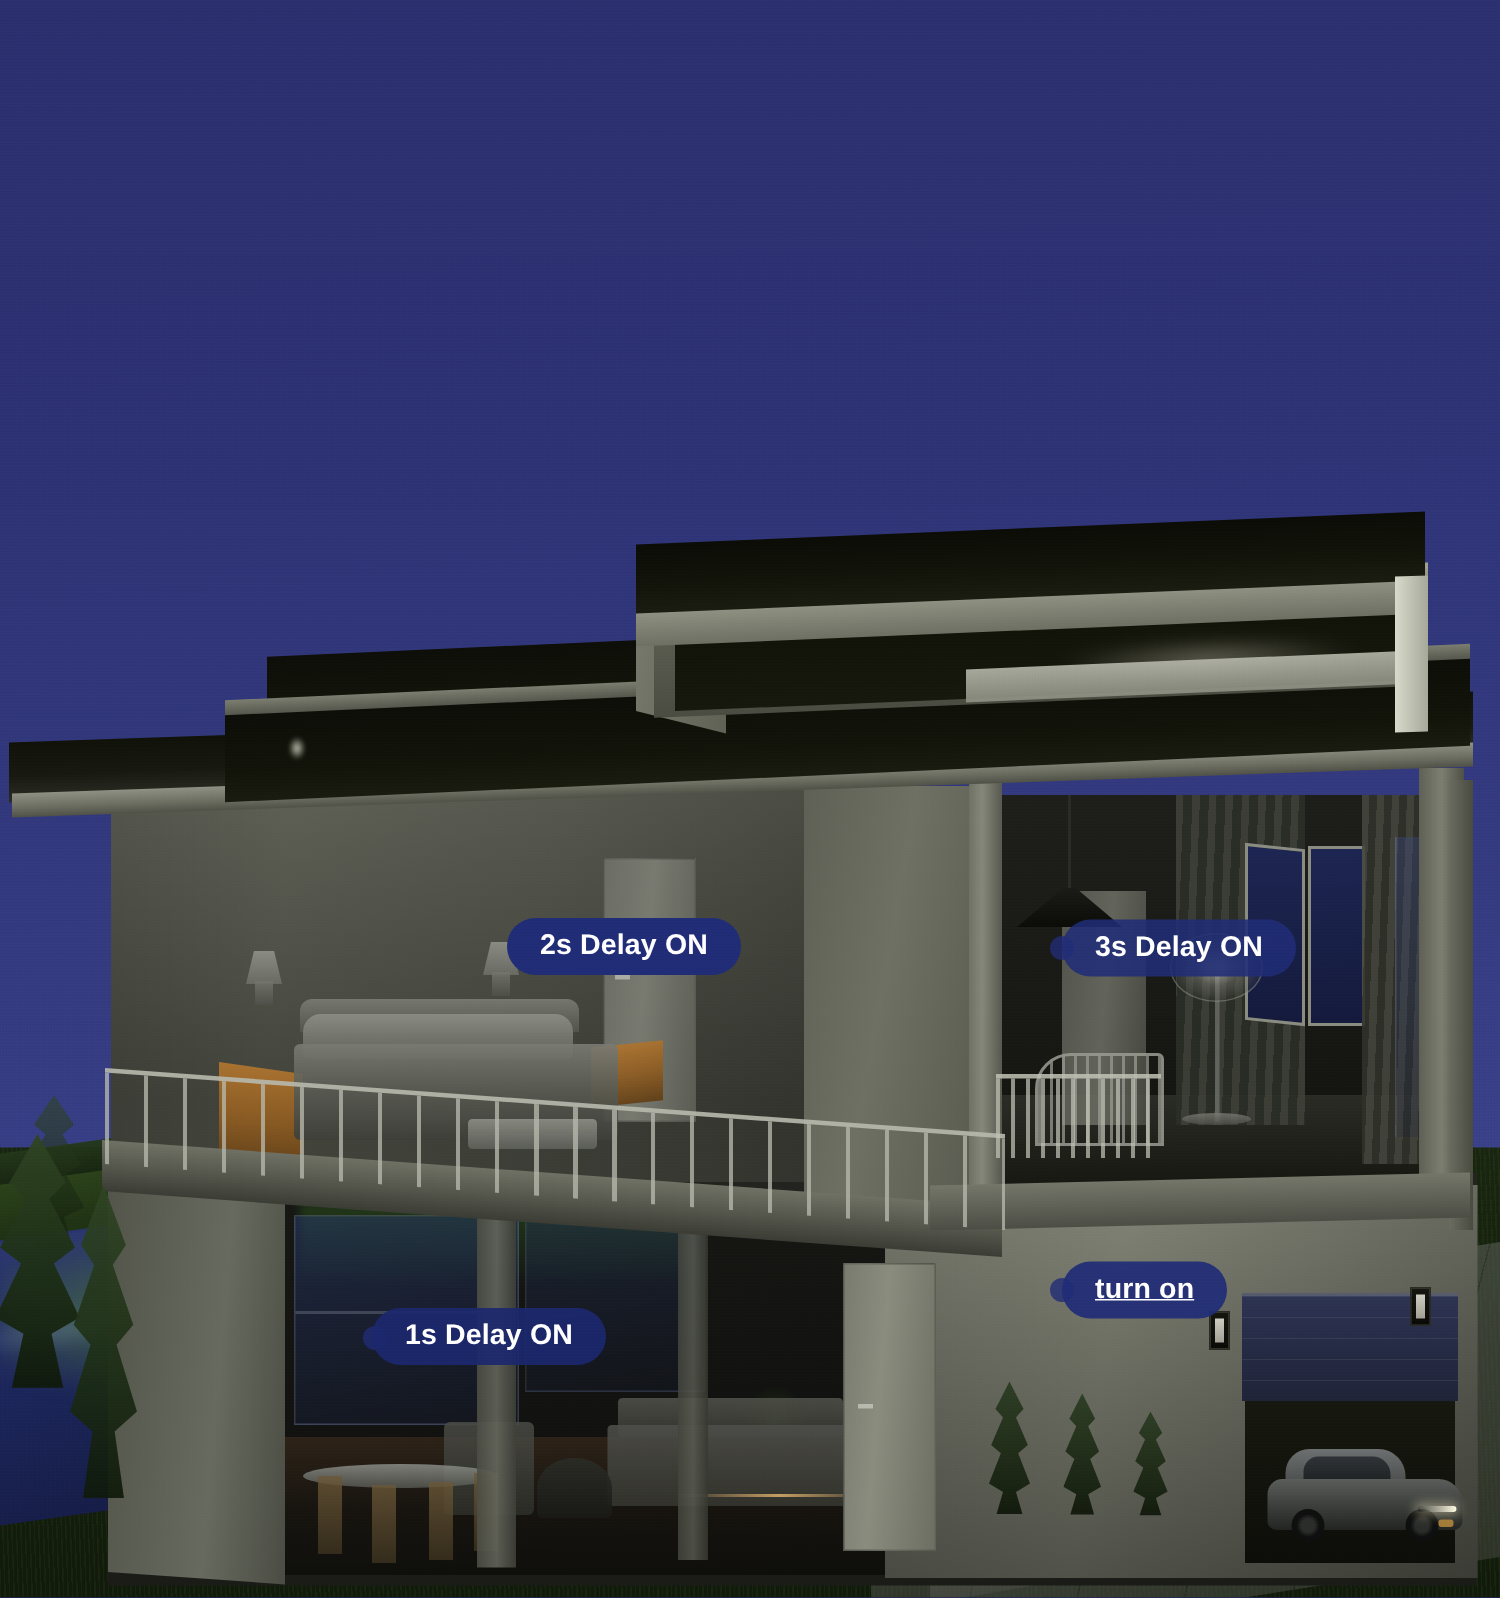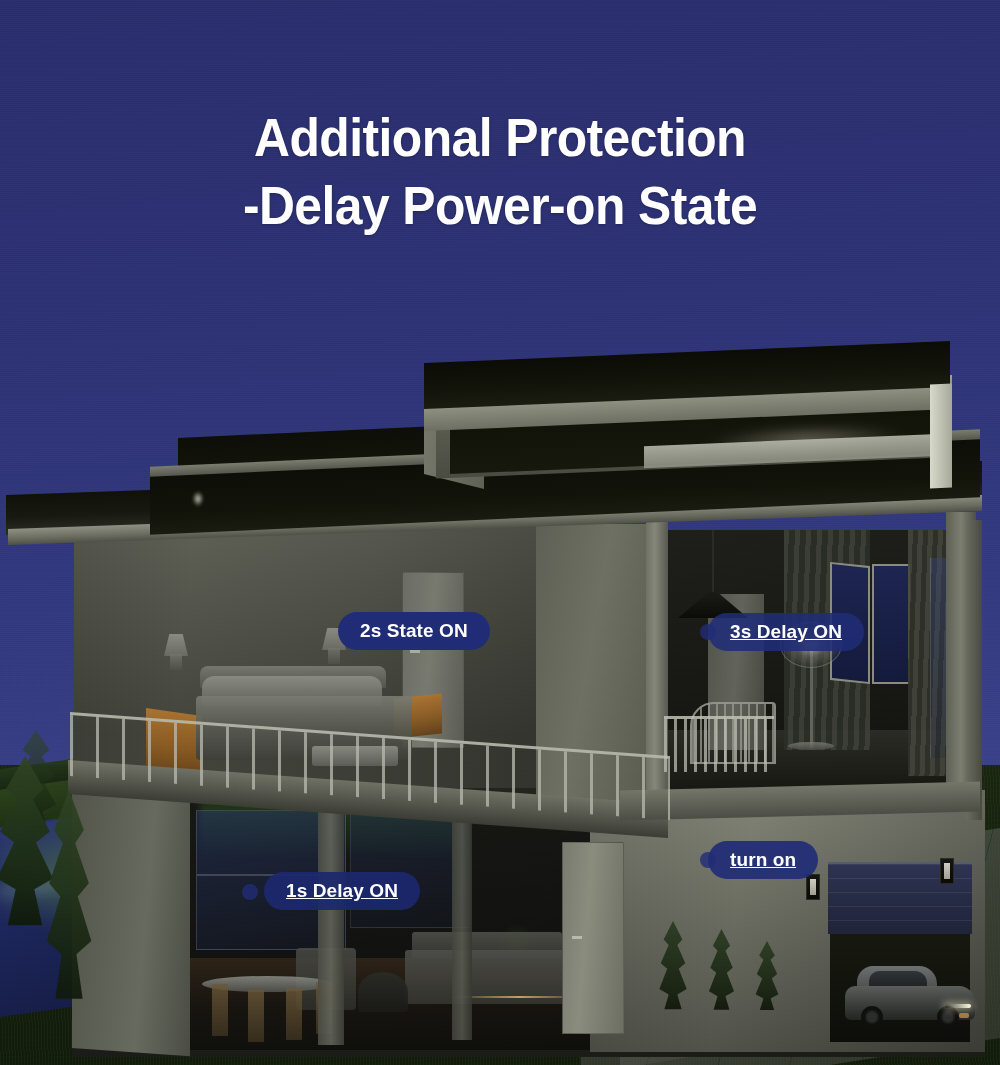--- a/index.html
+++ b/index.html
@@ -778,22 +778,22 @@
     background: #202c76;
     color: #ffffff;
     font-size: 19px;
     font-weight: 700;
     letter-spacing: 0.1px;
     white-space: nowrap;
     z-index: 50;
     font-family: "Liberation Sans", "DejaVu Sans", sans-serif;
   }
   .badge-2s { left: 338px; top: 612px; }
-  .badge-3s { left: 708px; top: 613px; background: rgba(32,44,118,0.88); text-decoration: underline; }
-  .badge-1s { left: 264px; top: 872px; background: rgba(28,40,110,0.93); text-decoration: underline; }
+  .badge-3s { left: 708px; top: 613px; background: rgba(32,44,118,0.88); }
+  .badge-1s { left: 248px; top: 872px; background: rgba(28,40,110,0.93); }
   .badge-turn { left: 708px; top: 841px; background: rgba(32,44,118,0.92); text-decoration: underline; }
 
   .badge-tail {
     position: absolute;
     width: 16px; height: 16px;
     border-radius: 50%;
     background: rgba(32,44,118,0.8);
     z-index: 49;
   }
   .tail-3s { left: 700px; top: 624px; }
@@ -813,24 +813,20 @@
 </style>
 </head>
 <body>
 
 <div class="stage">
 
   <div class="sky">
     <div class="sky-noise"></div>
   </div>
 
-  <div class="title-wrap">
-    <span class="title-line">Additional Protection</span>
-    <span class="title-line">-Delay Power-on State</span>
-  </div>
 
   <div class="ground-grass">
     <div class="grass-tex"></div>
   </div>
   <div class="driveway">
     <div class="drive-seam"></div>
   </div>
   <div class="sidewalk"></div>
   <div class="hedge-back"></div>
   <div class="lawn-strip"></div>
@@ -949,19 +945,19 @@
   </div>
 
   <div class="tree t3"></div>
   <div class="tree t1"></div>
   <div class="tree t2"></div>
 
   <div class="badge-tail tail-3s"></div>
   <div class="badge-tail tail-1s"></div>
   <div class="badge-tail tail-turn"></div>
 
-  <div class="badge badge-2s">2s State ON</div>
+  <div class="badge badge-2s">2s Delay ON</div>
   <div class="badge badge-3s">3s Delay ON</div>
   <div class="badge badge-1s">1s Delay ON</div>
   <div class="badge badge-turn">turn on</div>
 
   <div class="grain"></div>
 </div>
 
 </body></html>

